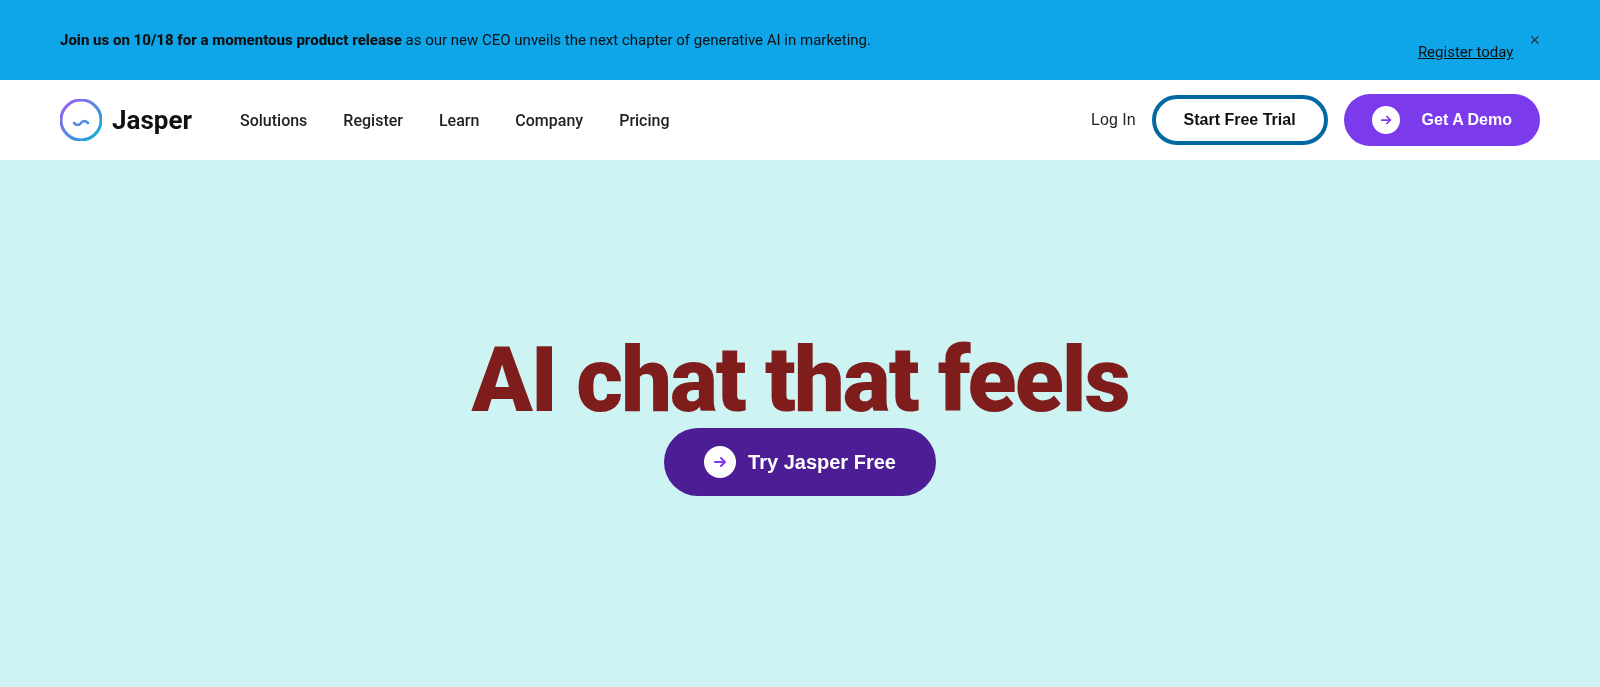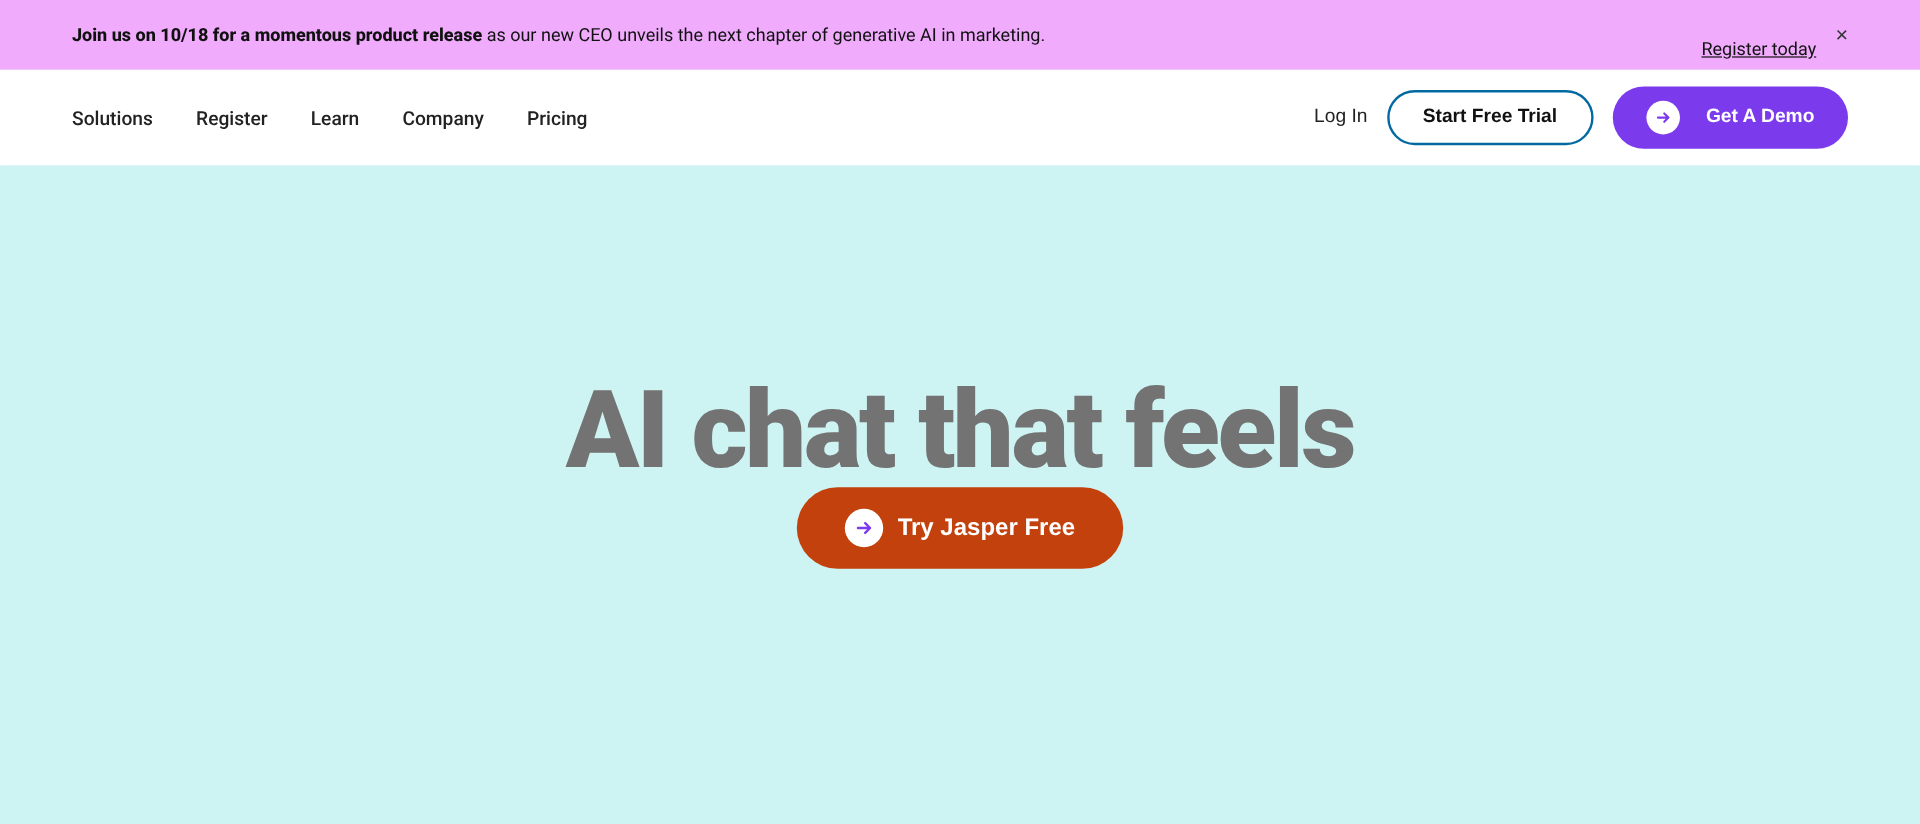--- a/index.html
+++ b/index.html
@@ -7,22 +7,22 @@
     body {
       font-family: -apple-system, BlinkMacSystemFont, 'Segoe UI', Roboto, sans-serif;
       background-color: #cef3f3;
       width: 1600px;
       min-height: 687px;
       overflow-x: hidden;
     }
 
     
     .banner {
-      background-color: #f0abfc;
-      padding: 8px 60px;
+      background-color: #0ea5e9;
+      padding: 19px 60px;
       display: flex;
       align-items: center;
       justify-content: space-between;
       position: relative;
     }
     .banner-text {
       font-size: 15px;
       color: #111;
       flex: 1;
     }
@@ -98,21 +98,21 @@
     .btn-login {
       background: none;
       border: none;
       font-size: 16px;
       font-weight: 500;
       color: #222;
       cursor: pointer;
     }
     .btn-free-trial {
       background: #fff;
-      border: 2px solid #0369a1;
+      border: 4px solid #0369a1;
       border-radius: 40px;
       padding: 12px 28px;
       font-size: 16px;
       font-weight: 600;
       color: #111;
       cursor: pointer;
     }
     .btn-demo {
       background: #7c3aed;
       border: none;
@@ -147,41 +147,41 @@
       flex-direction: column;
       align-items: center;
       justify-content: center;
       text-align: center;
       padding: 80px 40px 60px;
       min-height: 490px;
     }
     .hero-title-line1 {
       font-size: 90px;
       font-weight: 900;
-      color: #737373;
+      color: #7f1d1d;
       line-height: 1.05;
       letter-spacing: -2px;
     }
     .hero-title-line2 {
       font-size: 90px;
       font-weight: 900;
       color: #0aafaf;
       line-height: 1.05;
       letter-spacing: -2px;
       margin-bottom: 30px;
     }
     .hero-subtitle {
       font-size: 17px;
       color: #333;
       max-width: 560px;
       line-height: 1.6;
       margin-bottom: 40px;
     }
     .btn-try-free {
-      background: #c2410c;
+      background: #4c1d95;
       border: none;
       border-radius: 40px;
       padding: 18px 40px;
       font-size: 20px;
       font-weight: 700;
       color: #fff;
       cursor: pointer;
       display: flex;
       align-items: center;
       gap: 12px;
@@ -206,20 +206,33 @@
 <div class="banner">
   <p class="banner-text">
     <strong>Join us on 10/18 for a momentous product release</strong><span> as our new CEO unveils the next chapter of generative AI in marketing.</span>
   </p>
   <a class="banner-link">Register today</a>
   <button class="banner-close">×</button>
 </div>
 
 <nav class="navbar">
   <div class="navbar-left">
+    <a class="logo">
+      <svg class="logo-icon" viewBox="0 0 42 42" fill="none" xmlns="http://www.w3.org/2000/svg">
+        <circle cx="21" cy="21" r="20" stroke="url(#grad1)" stroke-width="3" fill="none"></circle>
+        <path d="M14 24 Q18 28 21 24 Q24 20 28 24" stroke="url(#grad1)" stroke-width="2.5" fill="none" stroke-linecap="round"></path>
+        <defs>
+          <linearGradient id="grad1" x1="0" y1="0" x2="42" y2="42" gradientUnits="userSpaceOnUse">
+            <stop offset="0%" stop-color="#a855f7"></stop>
+            <stop offset="100%" stop-color="#06b6d4"></stop>
+          </linearGradient>
+        </defs>
+      </svg>
+      <span class="logo-text">Jasper</span>
+    </a>
     <ul class="nav-links">
       <li><a>Solutions</a></li>
       <li><a>Register</a></li>
       <li><a>Learn</a></li>
       <li><a>Company</a></li>
       <li><a>Pricing</a></li>
     </ul>
   </div>
   <div class="navbar-right">
     <button class="btn-login">Log In</button>

